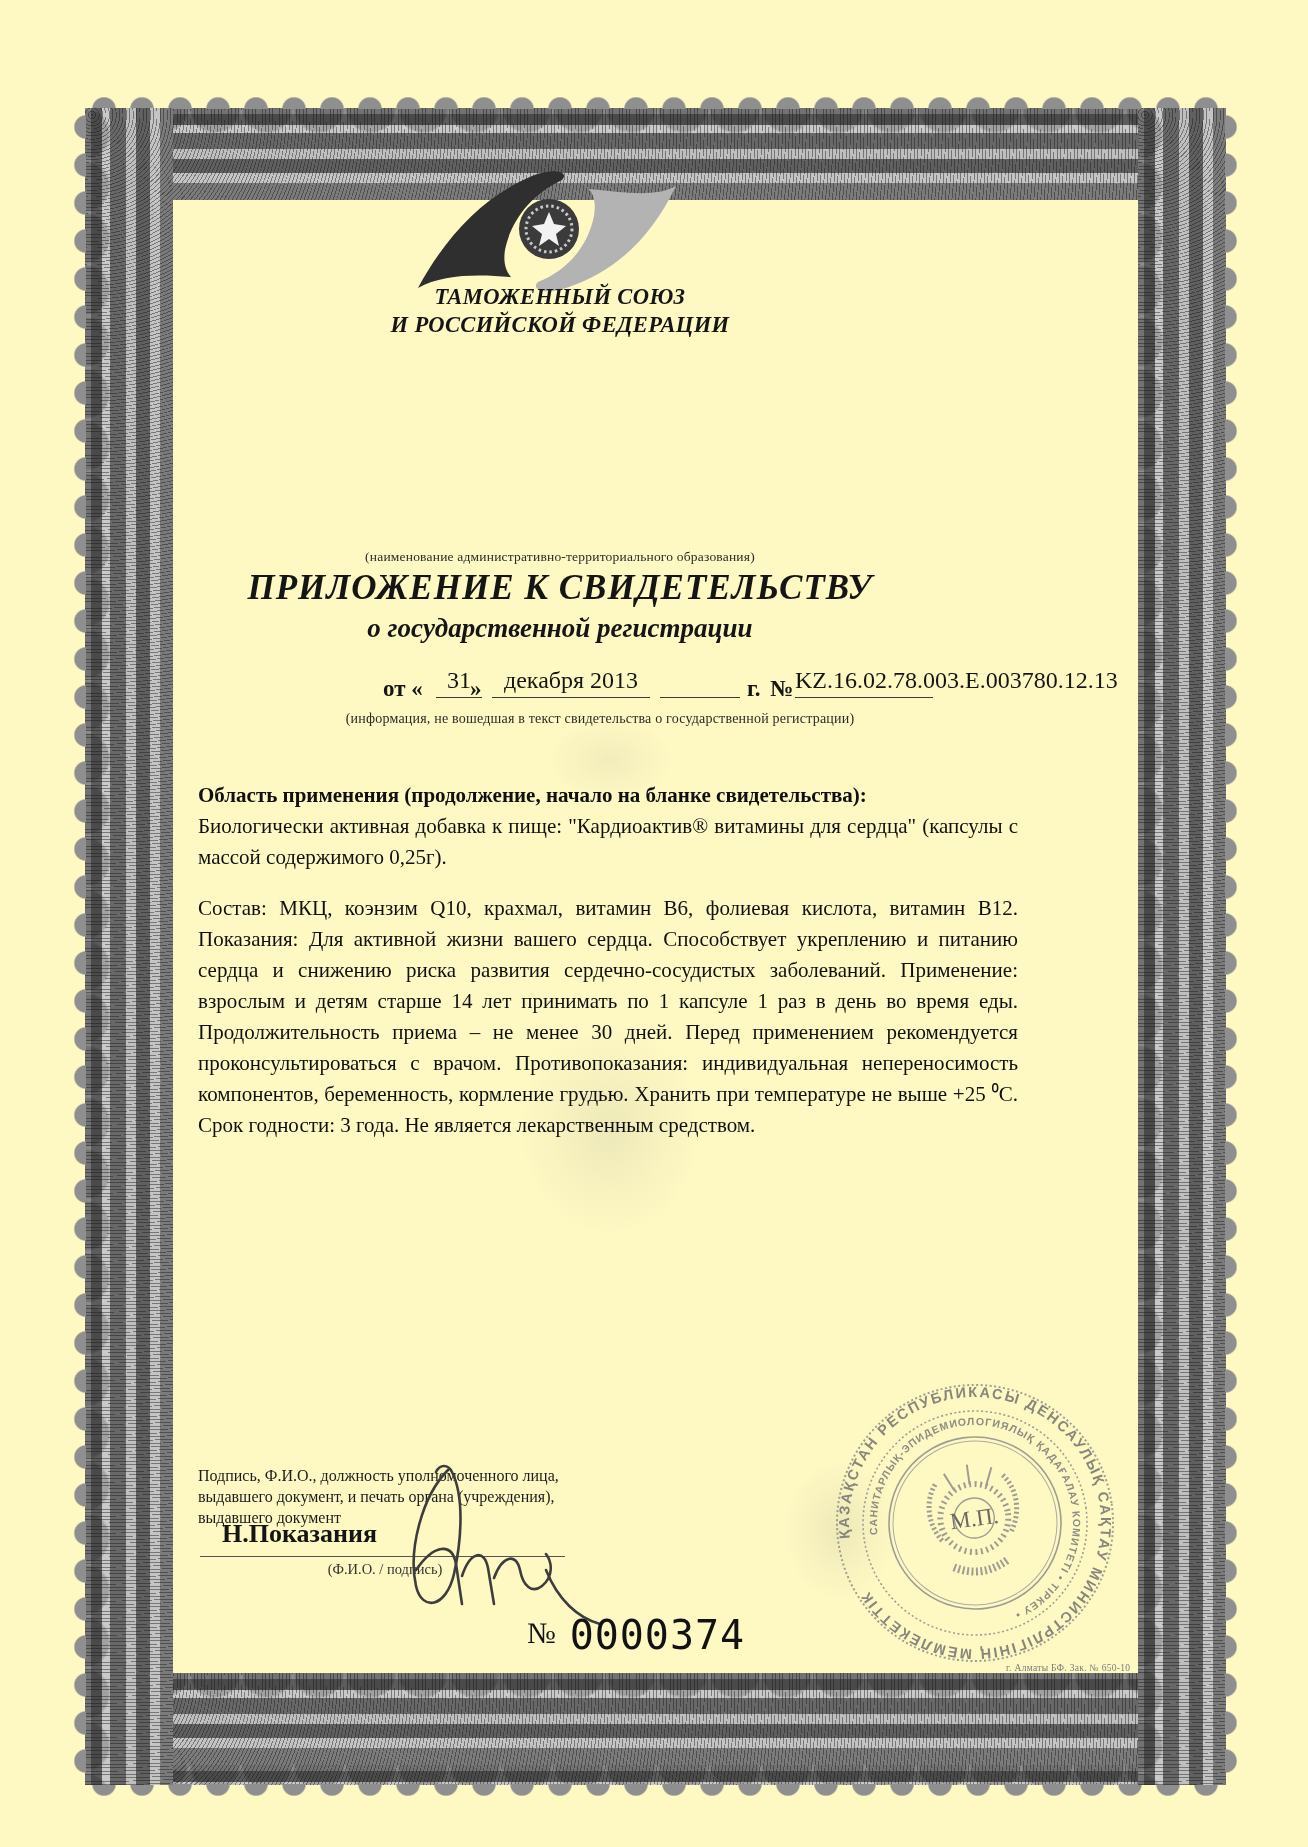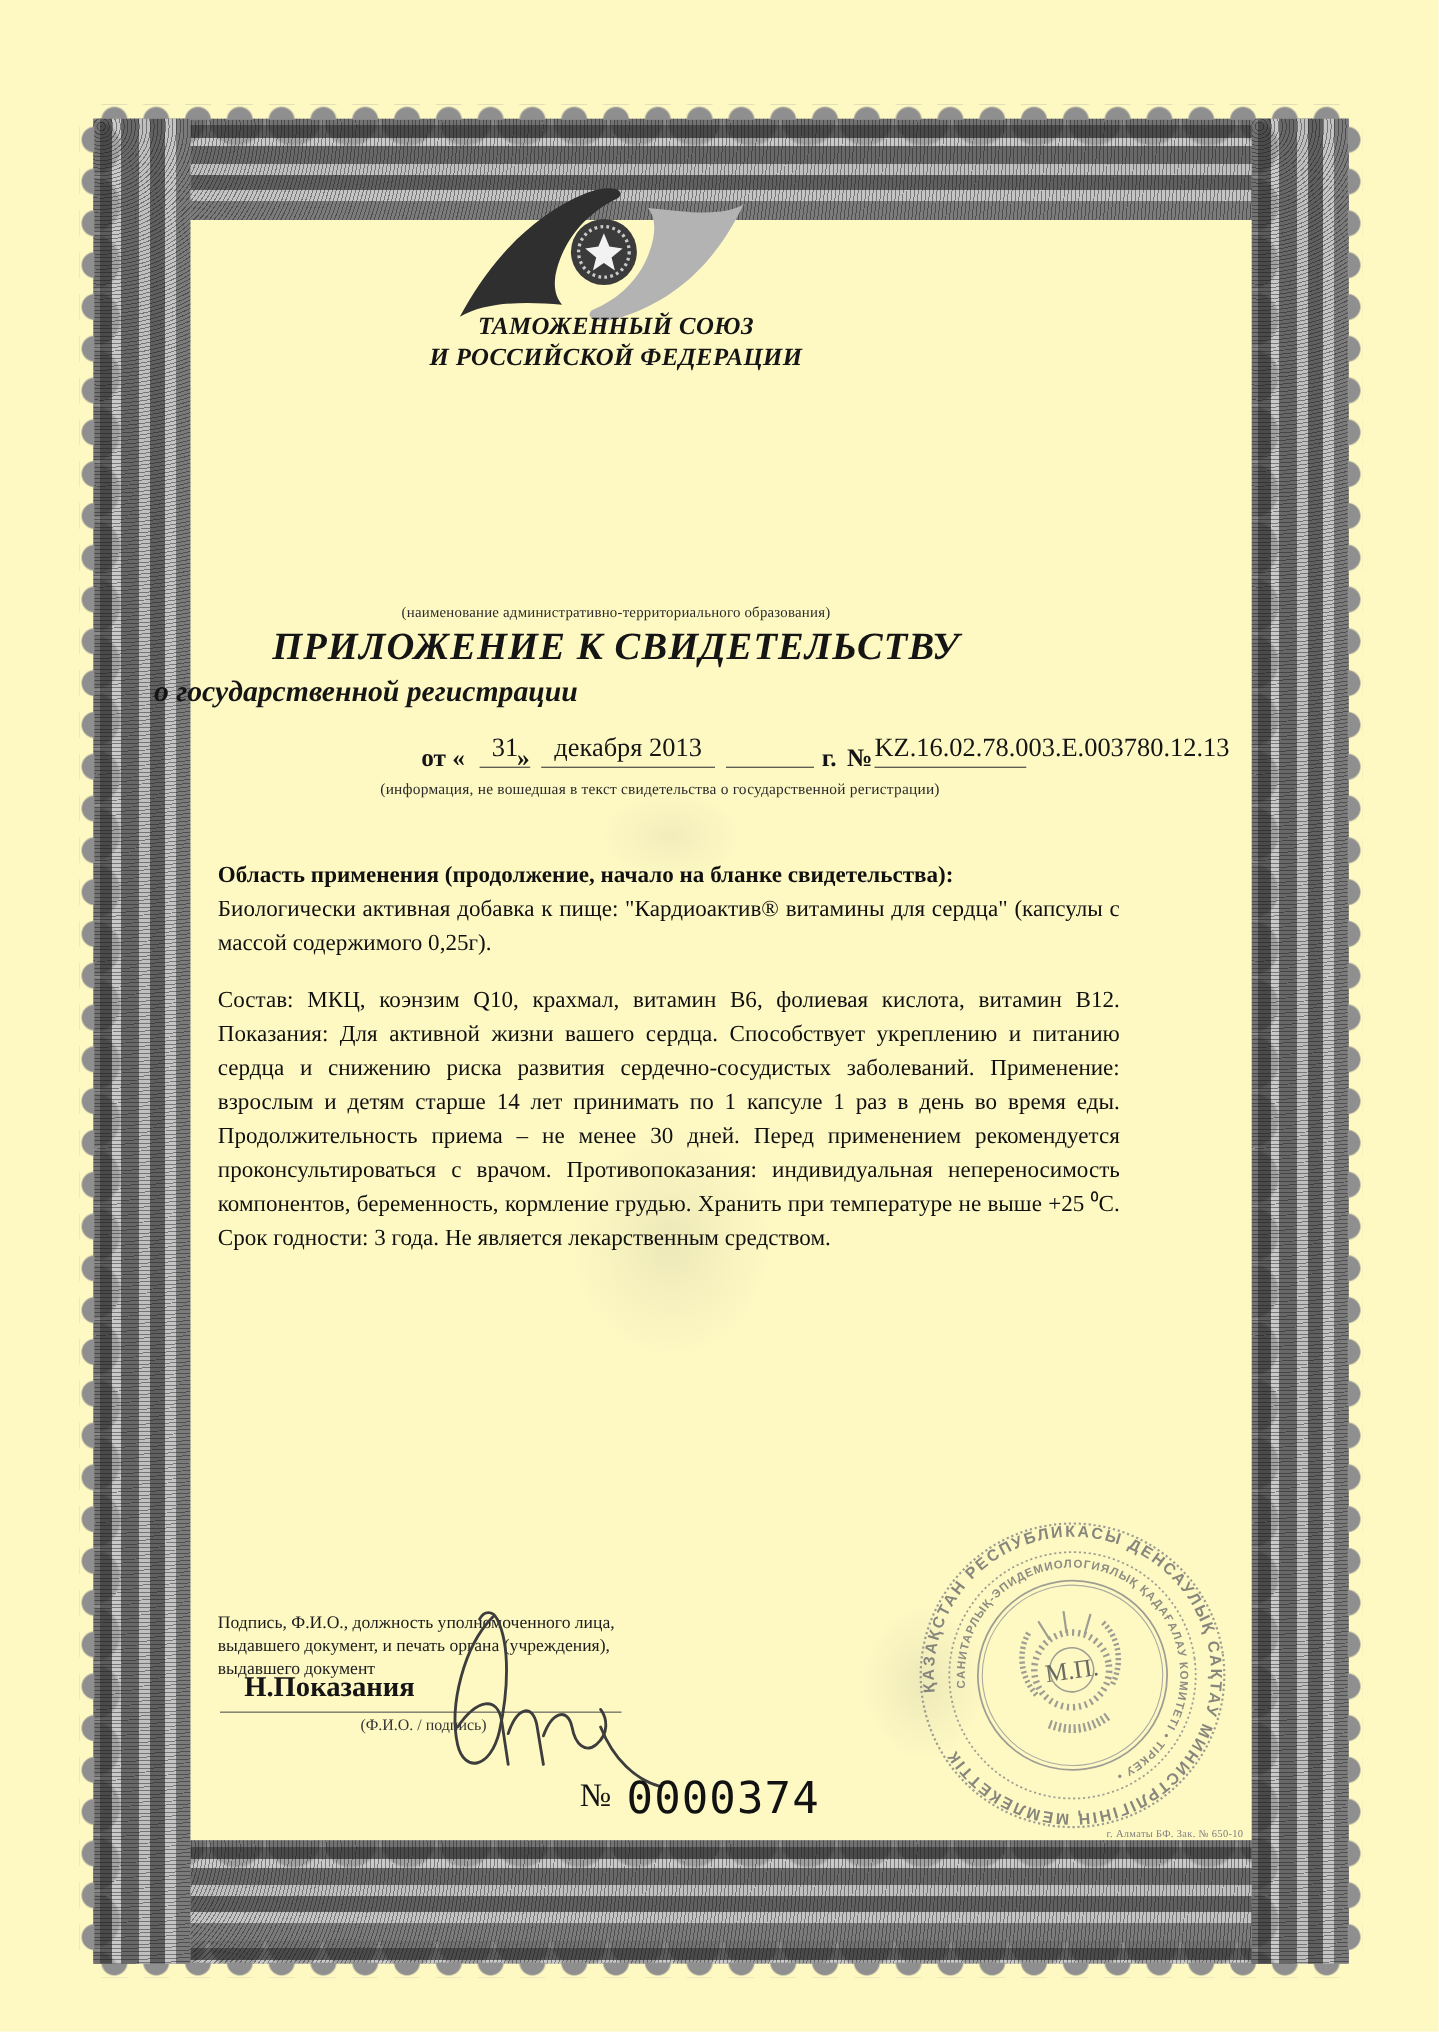--- a/index.html
+++ b/index.html
@@ -44,21 +44,21 @@
 
   
   .logo{position:absolute;left:408px;top:170px;width:280px;height:122px;}
   .org{position:absolute;left:140px;top:283px;width:840px;text-align:center;
     font-weight:bold;font-style:italic;font-size:22.5px;line-height:28px;letter-spacing:.4px;}
   .caption{position:absolute;text-align:center;font-size:13.5px;color:#2a2a2a;letter-spacing:.2px;}
   .cap-admin{left:140px;top:549px;width:840px;}
   .cap-info{left:180px;top:711px;width:840px;font-size:14px;}
   .doc-title{position:absolute;left:140px;top:568px;width:840px;text-align:center;
     font-weight:bold;font-style:italic;font-size:35px;letter-spacing:1px;}
-  .doc-subtitle{position:absolute;left:140px;top:613px;width:840px;
+  .doc-subtitle{position:absolute;left:140px;top:613px;width:840px;text-align:center;
     font-weight:bold;font-style:italic;font-size:27px;}
 
   
   .daterow{position:absolute;left:0;top:660px;width:1308px;height:46px;font-size:23px;}
   .daterow .lbl{position:absolute;bottom:4px;font-weight:bold;}
   .fld{position:absolute;bottom:8px;border-bottom:1.6px solid #3a3a3a;height:30px;}
   .fld .v{position:absolute;bottom:3px;left:50%;transform:translateX(-50%);
     white-space:nowrap;font-size:24px;}
   .fld-number .v{left:0;transform:none;}
 

